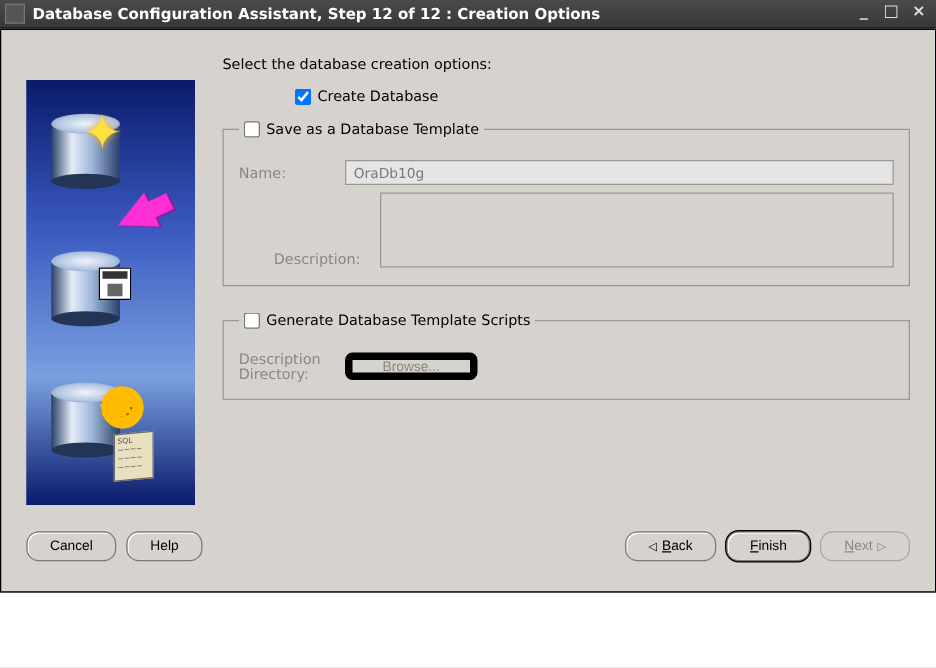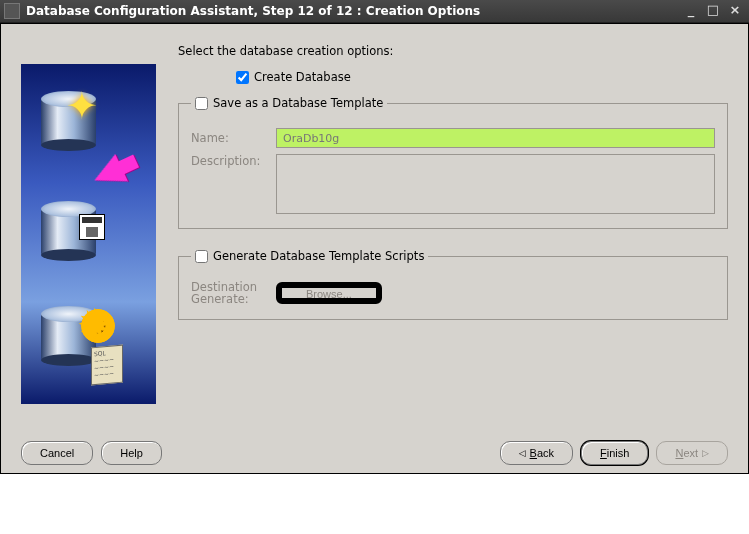--- a/index.html
+++ b/index.html
@@ -44,33 +44,33 @@
   .main-col { flex:1; display:flex; flex-direction:column; }
   .prompt { margin-bottom: 8px; }
   .opt-row { display:flex; align-items:center; gap:5px; margin: 4px 0 6px 14px; padding-left: 44px; }
   .chk { width:13px; height:13px; cursor:pointer; }
   fieldset.grp {
     border:1px solid #9a9690; border-radius:0; margin: 6px 0 14px 0; padding: 12px 12px 14px 12px;
     position:relative;
   }
   fieldset.grp legend { padding:0 4px; display:flex; align-items:center; gap:5px;justify-content:center; }
   .form-row { display:flex; align-items:center; gap:10px; margin-top:6px; }
-  .form-row.top { align-items:flex-start; }
+  .form-row.top { align-items:flex-end;margin-left:28px; }
   .lbl { width:75px; color:#8b8680; }
   input.txt {
-    flex:1; height:20px; background:#bef264; border:1px solid #9a9690; color:#777;
+    flex:1; height:20px; background:#e5e5e5; border:1px solid #9a9690; color:#777;
     padding:0 6px; font-family:inherit; font-size:11px;
   }
   textarea.txt { flex:1; height:60px; background:#d6d3ce; border:1px solid #9a9690; color:#777; padding:4px 6px; font-family:inherit; font-size:11px; resize:none;}
   .btn-inline {
     height:22px; padding:0 24px; background:#d6d3ce; border:6px solid #000000;
     border-radius:6px; color:#8b8680; font-size:11px; cursor:pointer;
   }
   .footer {
-    height:48px; border-top: none; display:flex; align-items:flex-end; padding: 0 20px 8px 20px; gap:8px;
+    height:48px; border-top: none; display:flex; align-items:flex-start; padding: 0 20px 8px 20px; gap:8px;
   }
   .footer .spacer{flex:1;}
   .fbtn {
     height:24px; padding: 0 18px; background:#d6d3ce; border:1px solid #777;
     border-radius:10px; font-size:11px; cursor:pointer; display:flex; align-items:center; gap:4px;
     box-shadow: inset 1px 1px 0 #fff;
   }
   .fbtn.disabled { color:#8b8680; border-color:#a8a49e; box-shadow:none; cursor:default;}
   .fbtn.primary { box-shadow: inset 1px 1px 0 #fff, 0 0 0 1px #000; }
   .mnemonic { text-decoration: underline; }
@@ -141,21 +141,21 @@
             <textarea class="txt" disabled="" style=""></textarea>
           </div>
         </fieldset>
 
         <fieldset class="grp">
           <legend>
             <input type="checkbox" class="chk" style="">
             <span>Generate Database Template Scripts</span>
           </legend>
           <div class="form-row">
-            <span class="lbl" style="width:75px;line-height:12px">Destination Generate:</span>
+            <span class="lbl" style="width:75px;line-height:12px">Description Directory:</span>
             <button class="btn-inline" disabled="">Browse...</button>
           </div>
         </fieldset>
       </div>
     </div>
 
     <div class="footer">
       <button class="fbtn">Cancel</button>
       <button class="fbtn">Help</button>
       <div class="spacer"></div>

